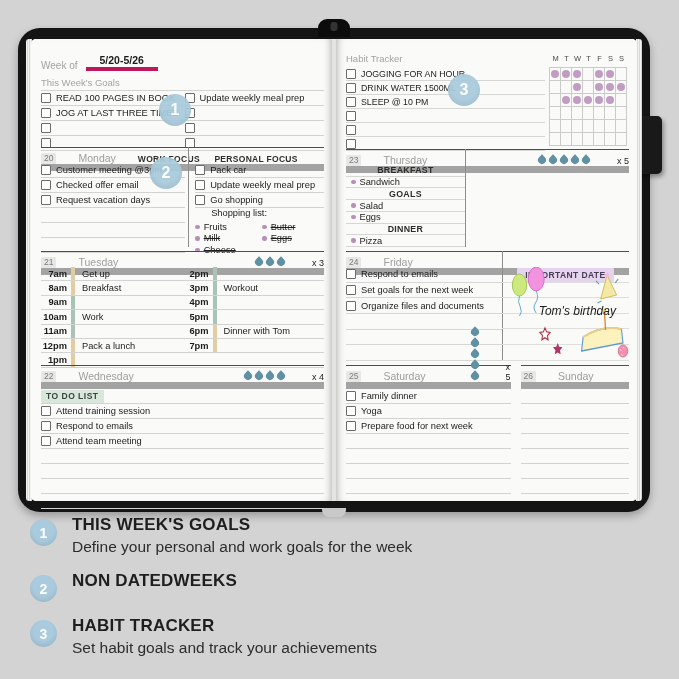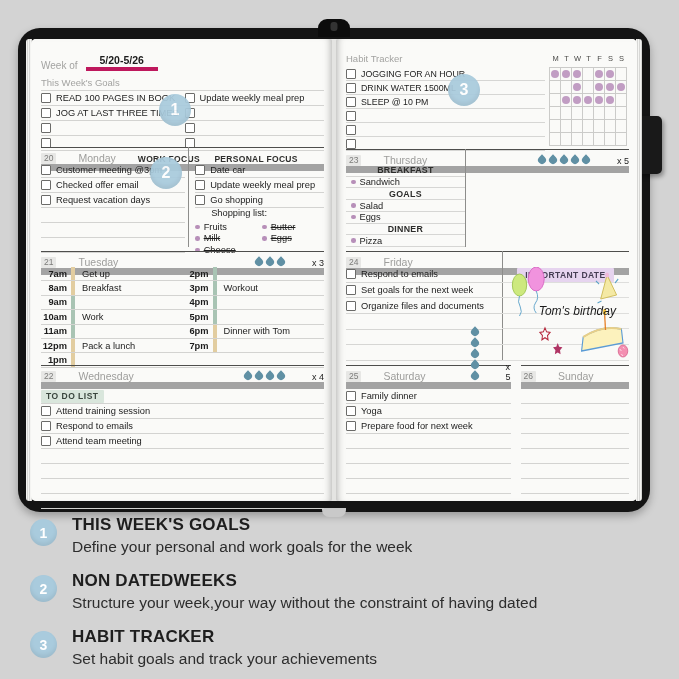--- a/index.html
+++ b/index.html
@@ -194,21 +194,21 @@
               <span class="cb"></span>
               <span class="ctext">Request vacation days</span>
             </div>
             <div class="crow"></div>
             <div class="crow"></div>
             <div class="crow"></div>
           </div>
         <div class="mon-col" id="mon-right">
             <div class="crow">
               <span class="cb"></span>
-              <span class="ctext">Date car</span>
+              <span class="ctext">Pack car</span>
             </div>
             <div class="crow">
               <span class="cb"></span>
               <span class="ctext">Update weekly meal prep</span>
             </div>
             <div class="crow">
               <span class="cb"></span>
               <span class="ctext">Go shopping</span>
             </div>
             <div class="shop-title">Shopping list:</div>
@@ -619,21 +619,20 @@
       <div class="leg-title">THIS WEEK'S GOALS</div>
       <div class="leg-desc">Define your personal and work goals for the week</div>
     </div>
   </div>
   <div class="leg-row">
     <div class="leg-badge">
         <span>2</span>
       </div>
     <div>
       <div class="leg-title">NON DATEDWEEKS</div>
-      <div class="leg-desc">Structure your week,your way without the constraint of having dated</div>
     </div>
   </div>
   <div class="leg-row">
     <div class="leg-badge">
         <span>3</span>
       </div>
     <div>
       <div class="leg-title">HABIT TRACKER</div>
       <div class="leg-desc">Set habit goals and track your achievements</div>
     </div>

